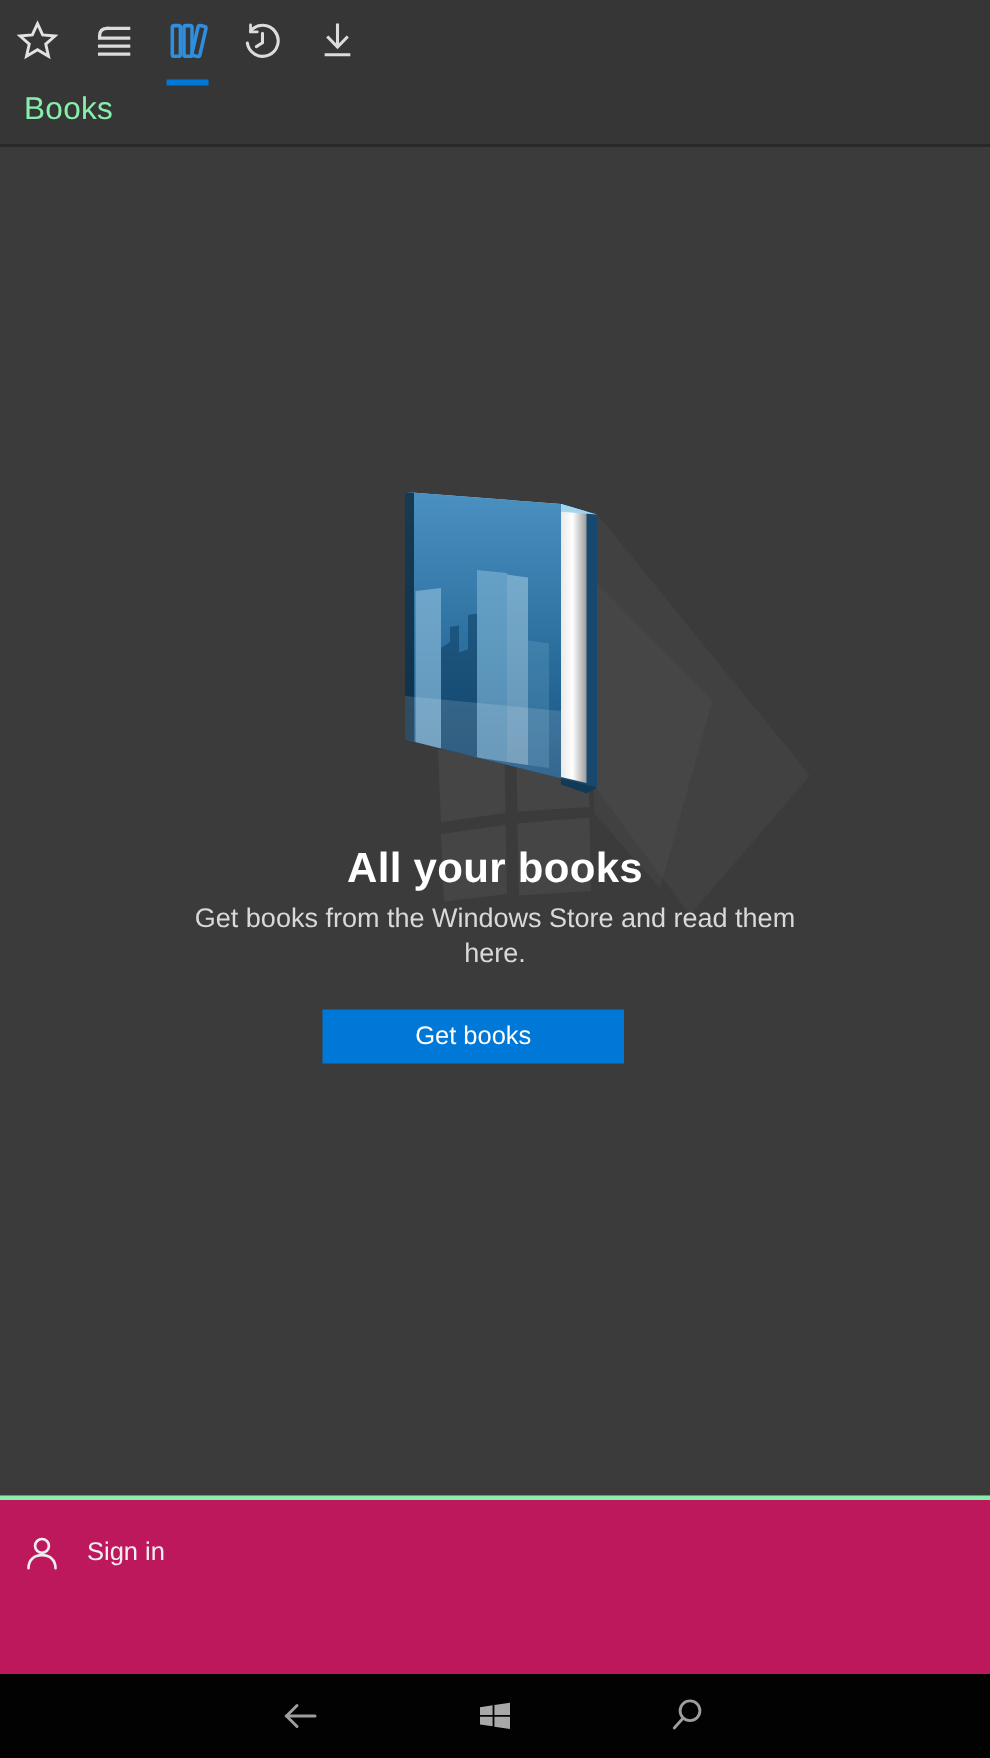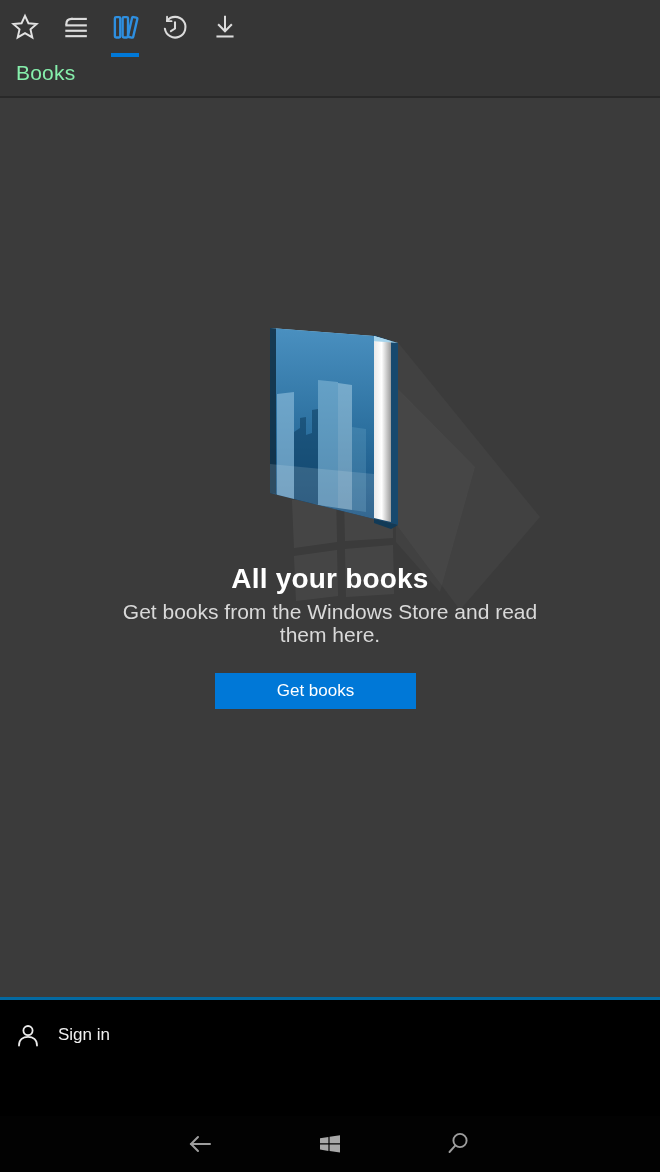--- a/index.html
+++ b/index.html
@@ -33,32 +33,32 @@
 
   
   .content { position:absolute; top:100px; left:0; width:660px; height:897px; background:#3b3b3b;text-decoration:underline; }
   .illustration { position:absolute; left:215px; top:202px; width:330px; height:310px; }
   .empty-heading {
     position:absolute; top:463px; left:0; width:660px; text-align:center;
     font-size:28px; font-weight:700; color:#ffffff; letter-spacing:0.2px;
   }
   .empty-subtitle {
     position:absolute; top:501px; left:110px; width:440px; text-align:center;
-    font-size:21px; line-height:22.5px; color:#d9d9d9; font-weight:400;
+    font-size:18px; line-height:22.5px; color:#d9d9d9; font-weight:400;
   }
   .get-books-btn {
     position:absolute; top:573px; left:215px; width:201px; height:36px;
     background:#0078d7; color:#fff; border:none; font-size:17px;
     font-family:"Liberation Sans", sans-serif; cursor:pointer;
   }
 
   
   .bottom-menu {
     position:absolute; top:997px; left:0; width:660px; height:119px;
-    background:#000000; border-top:3px solid #0369a1; padding-top:9px;
+    background:#be185d; border-top:3px solid #86efac; padding-top:9px;
   }
   .menu-row {
     position:relative; height:51px; display:flex; align-items:center;
     padding-left:15px; cursor:pointer;
   }
   .menu-row .menu-icon { width:26px; height:26px; flex:0 0 26px; display:flex; }
   .menu-row .menu-label { margin-left:17px; font-size:17px; color:#f0f0f0; }
   .menu-row .chevron { position:absolute; right:7px; top:12px; width:26px; height:26px; }
 
   

